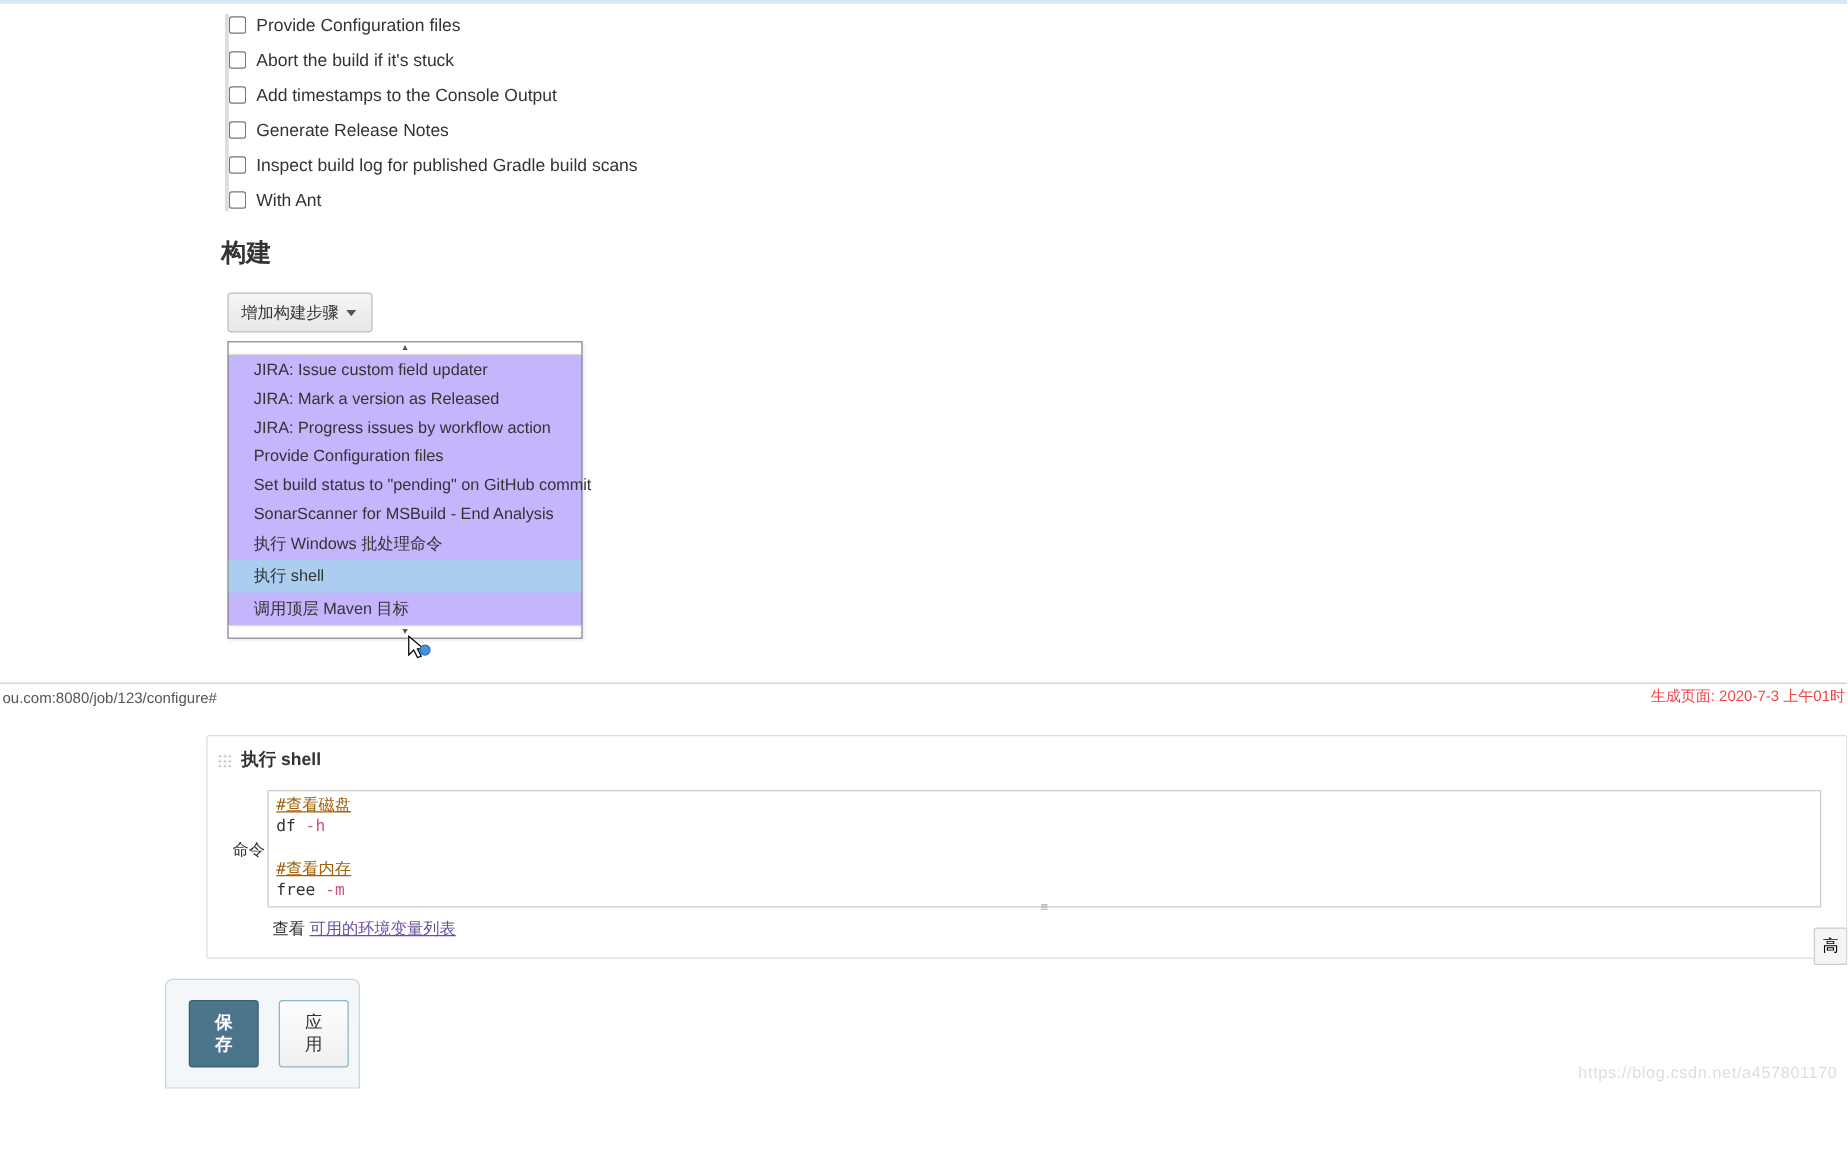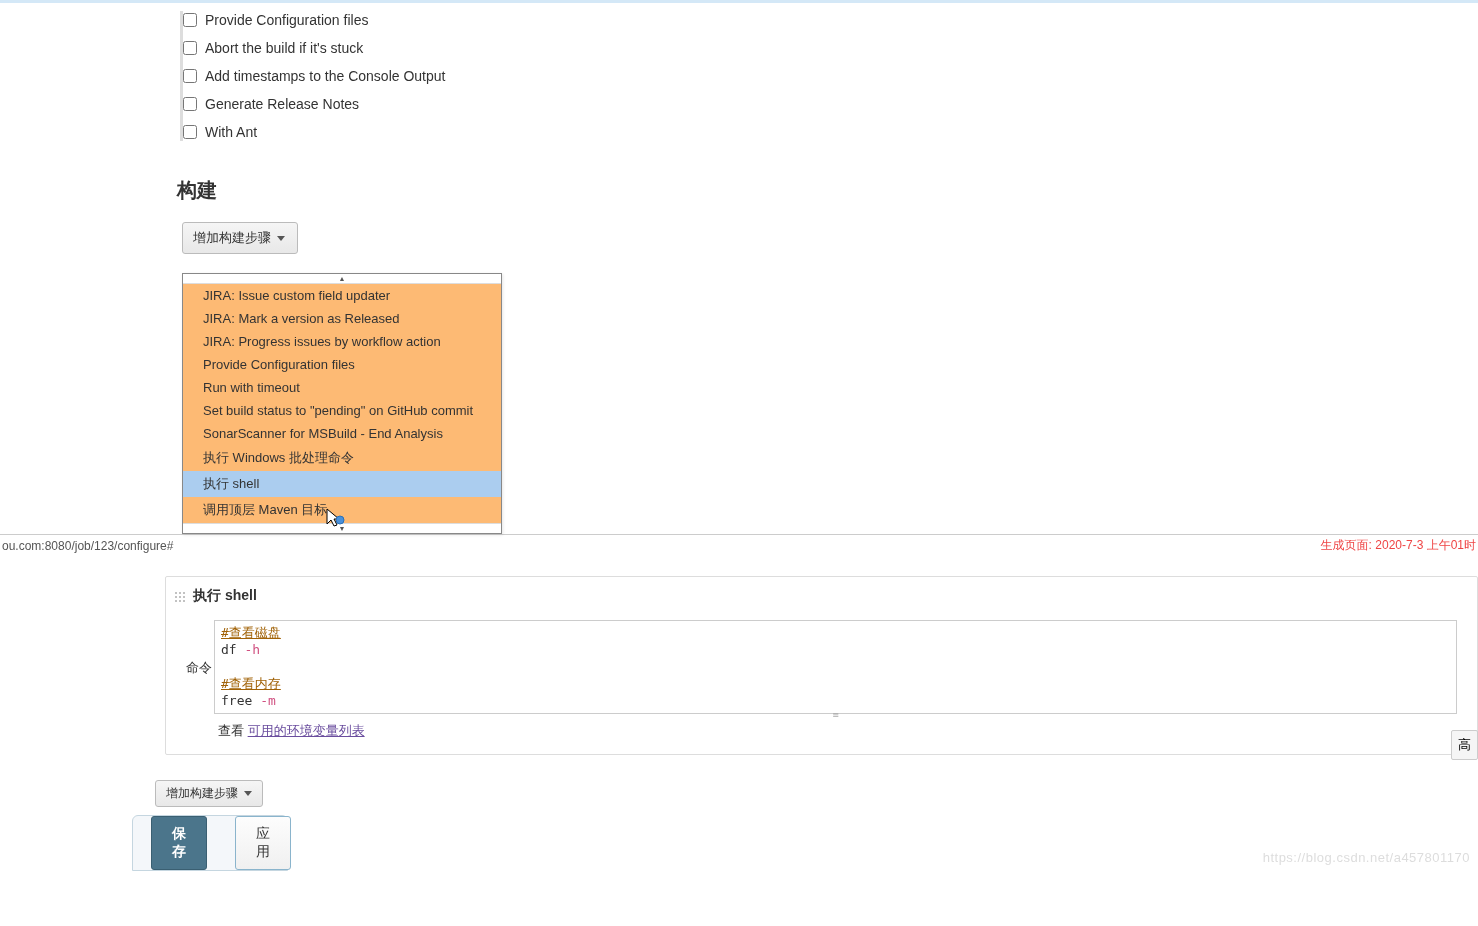--- a/index.html
+++ b/index.html
@@ -10,21 +10,21 @@
       background: #fff;
       width: 1478px;
       position: relative;
     }
     .top-border { height: 3px; background: #d4e8f7; }
     .container { padding-left: 180px; padding-top: 8px; }
     .checkbox-group { border-left: 3px solid #ddd; padding-left: 0; }
     .checkbox-row { display: flex; align-items: center; margin-bottom: 10px; padding: 1px 0; }
     .checkbox-row input[type="checkbox"] { margin-right: 8px; width: 14px; height: 14px; }
     .checkbox-label { color: #333; font-size: 14px; }
-    .section-title { font-size: 20px; font-weight: bold; margin: 36px 0 18px -3px; color: #333; }
+    .section-title { font-size: 20px; font-weight: bold; margin: 20px 0 18px -3px; color: #333; }
     .add-step-btn {
       background: linear-gradient(#f5f5f5, #e8e8e8);
       border: 1px solid #bbb;
       border-radius: 3px;
       padding: 6px 12px 6px 10px;
       font-size: 13px;
       color: #333;
       display: inline-flex;
       align-items: center;
       cursor: pointer;
@@ -34,22 +34,22 @@
     .dropdown-caret {
       width: 0; height: 0;
       border-left: 4px solid transparent;
       border-right: 4px solid transparent;
       border-top: 5px solid #555;
       margin-left: 6px;
     }
     .dropdown-menu {
       position: absolute;
       left: 182px; top: 270px;
-      width: 320px;
-      background: #fdba74;
+      width: 284px;
+      background: #c4b5fd;
       border: 1px solid #888;
       z-index: 100;
       box-shadow: 1px 1px 3px rgba(0,0,0,0.1);
     }
     .dropdown-scroll {
       height: 10px; background: #fff;
       border-bottom: 1px solid #ddd;
       text-align: center; font-size: 7px; color: #555;
       line-height: 9px;
     }
@@ -139,23 +139,23 @@
 
     .floating-actions {
       position: absolute;
       left: 132px;
       bottom: 0;
       width: 156px;
       background: #f4f7fa;
       border: 1px solid #c5d6e0;
       border-top-left-radius: 6px;
       border-top-right-radius: 6px;
-      padding: 0 18px;
+      padding: 16px 18px;
       display: flex;
-      gap: 28px;
+      gap: 16px;
     }
     .btn-save {
       background: #4b758b;
       color: #fff;
       border: 1px solid #3a5f72;
       padding: 8px 20px;
       font-size: 14px;
       font-weight: bold;
       border-radius: 3px;
       cursor: pointer;
@@ -194,20 +194,24 @@
       <input type="checkbox" style="">
       <span class="checkbox-label">Abort the build if it's stuck</span>
     </div>
     <div class="checkbox-row">
       <input type="checkbox" style="">
       <span class="checkbox-label">Add timestamps to the Console Output</span>
     </div>
     <div class="checkbox-row">
       <input type="checkbox" style="">
       <span class="checkbox-label">Generate Release Notes</span>
+    </div>
+    <div class="checkbox-row">
+      <input type="checkbox" style="">
+      <span class="checkbox-label">Inspect build log for published Gradle build scans</span>
     </div>
     <div class="checkbox-row">
       <input type="checkbox" style="">
       <span class="checkbox-label">With Ant</span>
     </div>
   </div>
 
   <h2 class="section-title">构建</h2>
 
   <button class="add-step-btn">
@@ -254,21 +258,20 @@
 
 </div>
 
 <div class="dropdown-menu">
   <div class="dropdown-scroll">▲</div>
   <div id="dropdown-items-container">
         <div class="dropdown-item">JIRA: Issue custom field updater</div>
         <div class="dropdown-item">JIRA: Mark a version as Released</div>
         <div class="dropdown-item">JIRA: Progress issues by workflow action</div>
         <div class="dropdown-item">Provide Configuration files</div>
-        <div class="dropdown-item">Run with timeout</div>
         <div class="dropdown-item">Set build status to "pending" on GitHub commit</div>
         <div class="dropdown-item">SonarScanner for MSBuild - End Analysis</div>
         <div class="dropdown-item">执行 Windows 批处理命令</div>
         <div class="dropdown-item highlighted">执行 shell</div>
         <div class="dropdown-item">调用顶层 Maven 目标</div>
       </div>
   <div class="dropdown-scroll bottom">▼</div>
 </div>
 
 <svg class="cursor-icon" width="20" height="24" viewBox="0 0 20 24">

